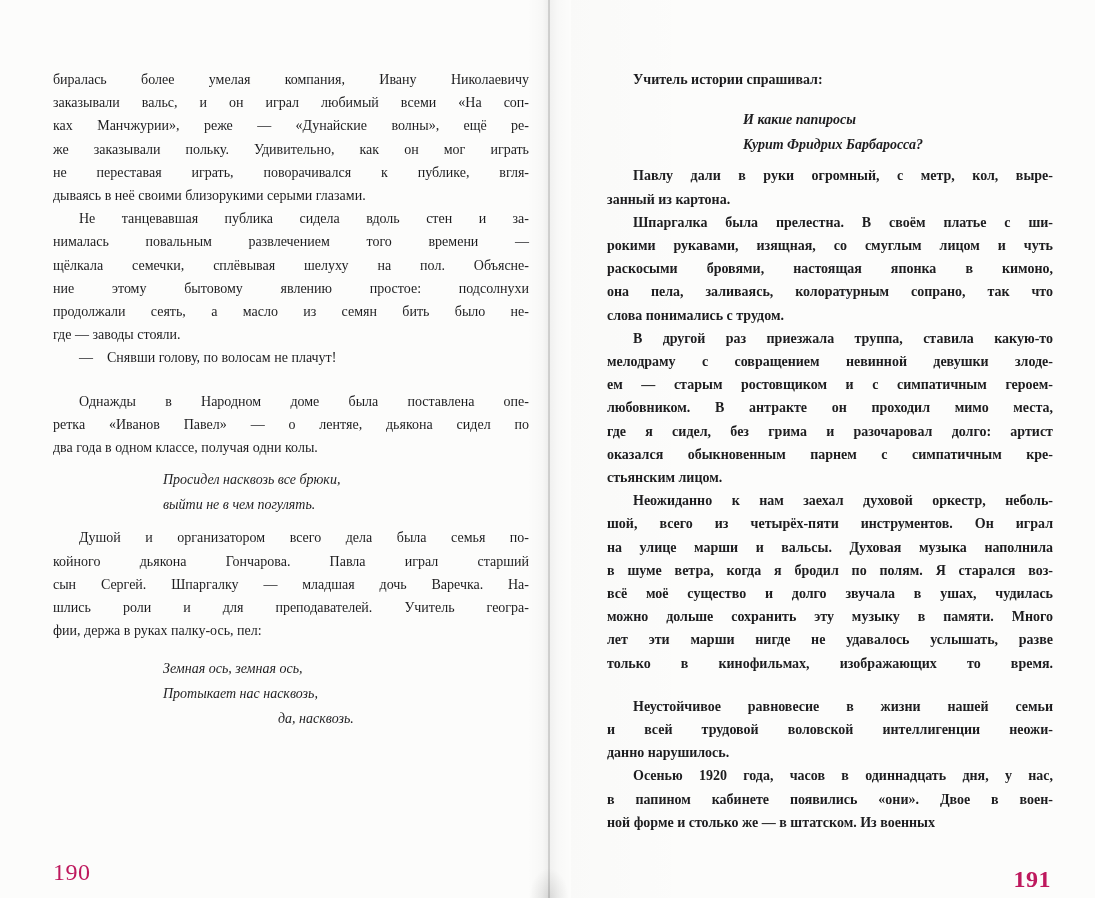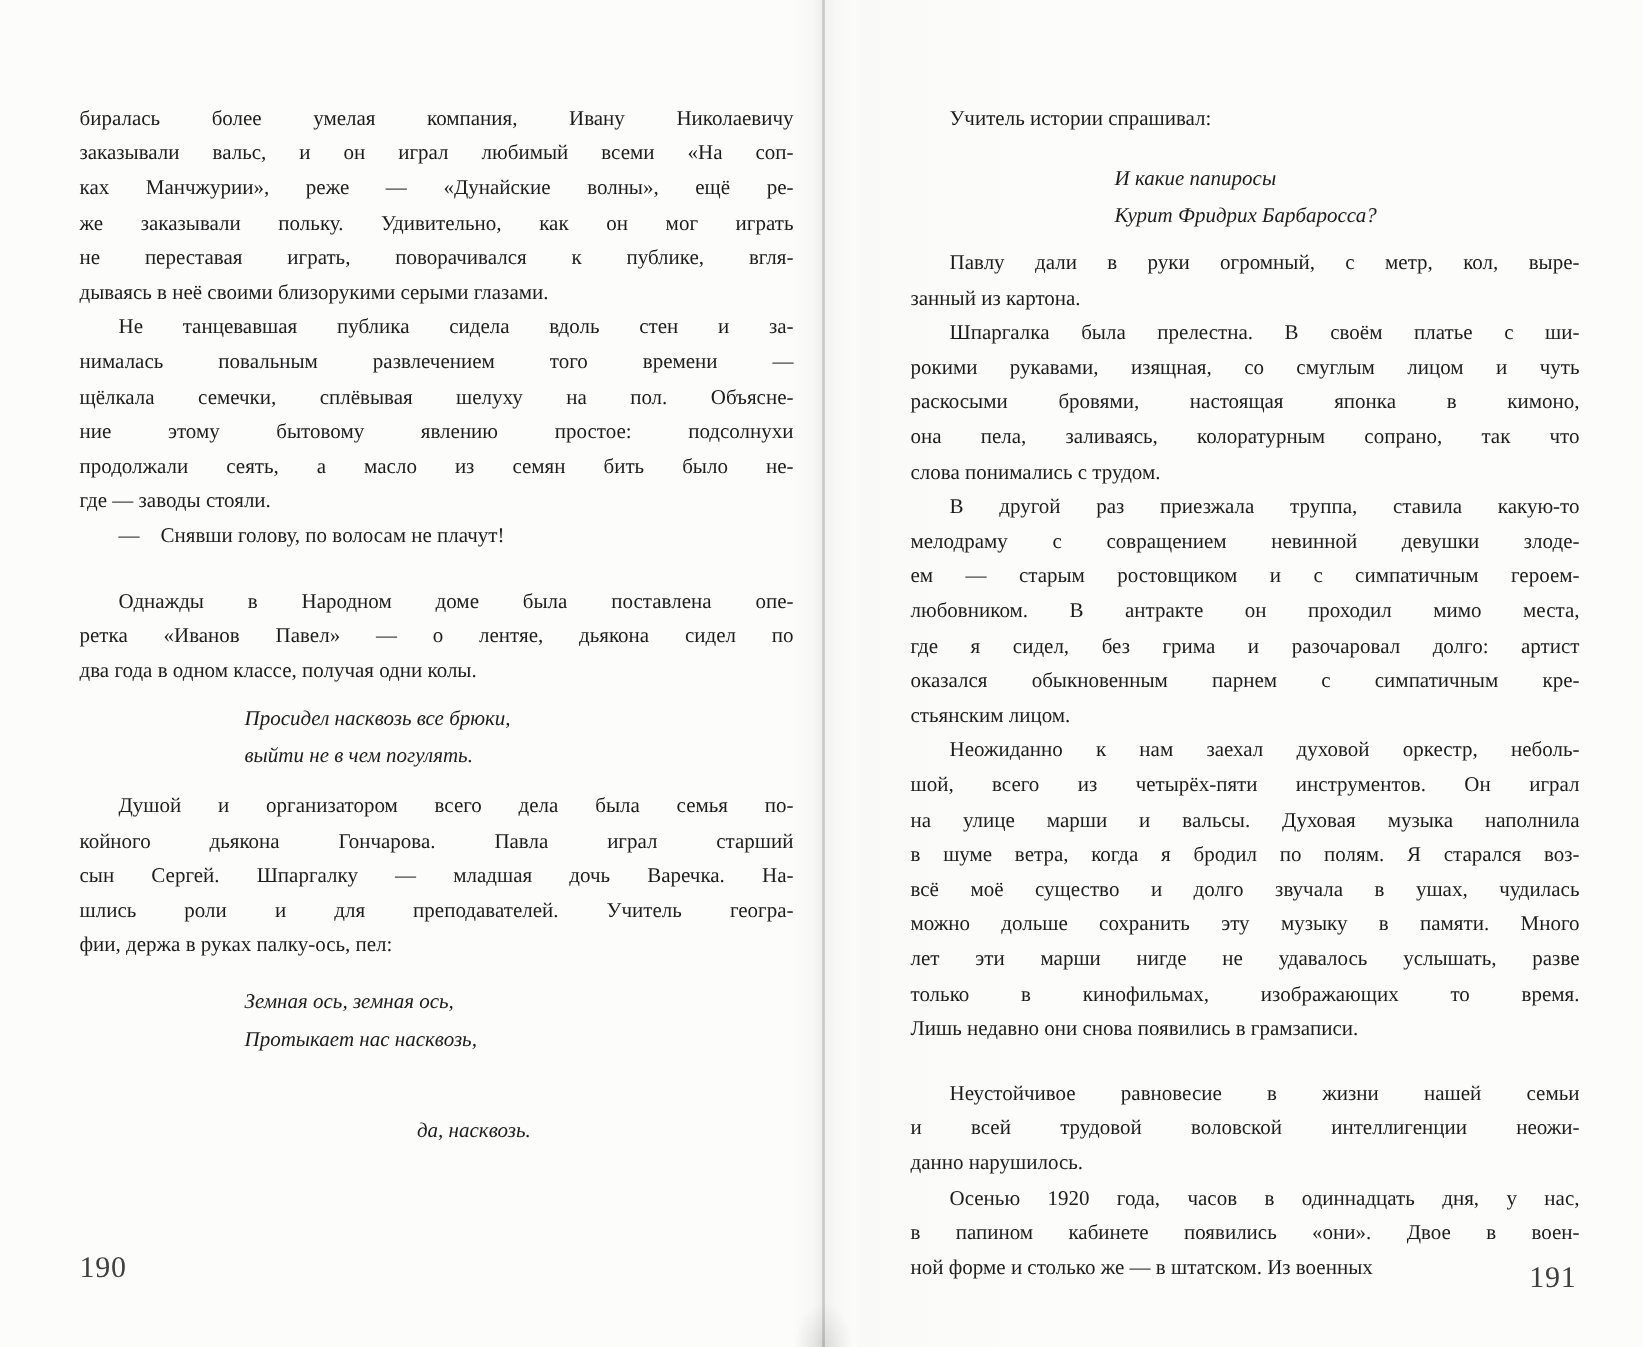--- a/index.html
+++ b/index.html
@@ -54,21 +54,21 @@
     height: 30px;
     background: radial-gradient(ellipse at 50% 100%, rgba(0,0,0,0.10), rgba(0,0,0,0) 70%);
   }
   
   .page {
     position: absolute;
     top: 0;
     bottom: 0;
   }
   .page-left  { left: 53px;  width: 476px; }
-  .page-right { left: 607px; width: 446px; }
+  .page-right { left: 607px; width: 446px; font-weight: bold; }
   .text-col {
     padding-top: 68px;
     font-size: 14px;
     line-height: 23.2px;
   }
   
   .para { margin: 0; }
   .line {
     text-align: justify;
     text-align-last: justify;
@@ -86,23 +86,24 @@
     margin: 9px 0 9px 110px;
   }
   .page-right .verse { margin: 17px 0 7px 136px; }
   .page-left .text-col > .verse:last-child { margin-top: 15px; }
   .vline { white-space: nowrap; }
   
   .spacer { height: 20px; }
   
   .pageno {
     position: absolute;
-    font-size: 20px;
-    color: #404040;
+    font-size: 24px;
+    color: #be185d;
     letter-spacing: 0.5px;
+    margin-top: 25px;
   }
   .pageno-left  { left: 0;  top: 834px; }
   .pageno-right { right: 2px; top: 841px; }
   
   .scan-haze {
     position: absolute;
     left: 571px;
     top: 0;
     width: 120px;
     height: 898px;
@@ -151,21 +152,21 @@
         <div class="para">
           <div class="line">Душой и организатором всего дела была семья по-</div>
           <div class="line">койного дьякона Гончарова. Павла играл старший</div>
           <div class="line">сын Сергей. Шпаргалку — младшая дочь Варечка. На-</div>
           <div class="line">шлись роли и для преподавателей. Учитель геогра-</div>
           <div class="line last">фии, держа в руках палку-ось, пел:</div>
         </div>
         <div class="verse">
           <div class="vline">Земная ось, земная ось,</div>
           <div class="vline">Протыкает нас насквозь,</div>
-          <div class="vline" style="margin-left: 115px; margin-top: 36px;">да, насквозь.</div>
+          <div class="vline" style="margin-left: 115px;">да, насквозь.</div>
         </div>
       </div>
     <div class="pageno pageno-left">190</div>
   </main>
 
   <main class="page page-right">
     <div class="text-col" id="right-col">
         <div class="para">
           <div class="line last">Учитель истории спрашивал:</div>
         </div>
@@ -195,21 +196,20 @@
         </div>
         <div class="para">
           <div class="line">Неожиданно к нам заехал духовой оркестр, неболь-</div>
           <div class="line">шой, всего из четырёх-пяти инструментов. Он играл</div>
           <div class="line">на улице марши и вальсы. Духовая музыка наполнила</div>
           <div class="line">в шуме ветра, когда я бродил по полям. Я старался воз-</div>
           <div class="line">всё моё существо и долго звучала в ушах, чудилась</div>
           <div class="line">можно дольше сохранить эту музыку в памяти. Много</div>
           <div class="line">лет эти марши нигде не удавалось услышать, разве</div>
           <div class="line">только в кинофильмах, изображающих то время.</div>
-          <div class="line last">Лишь недавно они снова появились в грамзаписи.</div>
         </div>
         <div class="spacer"></div>
         <div class="para">
           <div class="line">Неустойчивое равновесие в жизни нашей семьи</div>
           <div class="line">и всей трудовой воловской интеллигенции неожи-</div>
           <div class="line last">данно нарушилось.</div>
         </div>
         <div class="para">
           <div class="line">Осенью 1920 года, часов в одиннадцать дня, у нас,</div>
           <div class="line">в папином кабинете появились «они». Двое в воен-</div>

